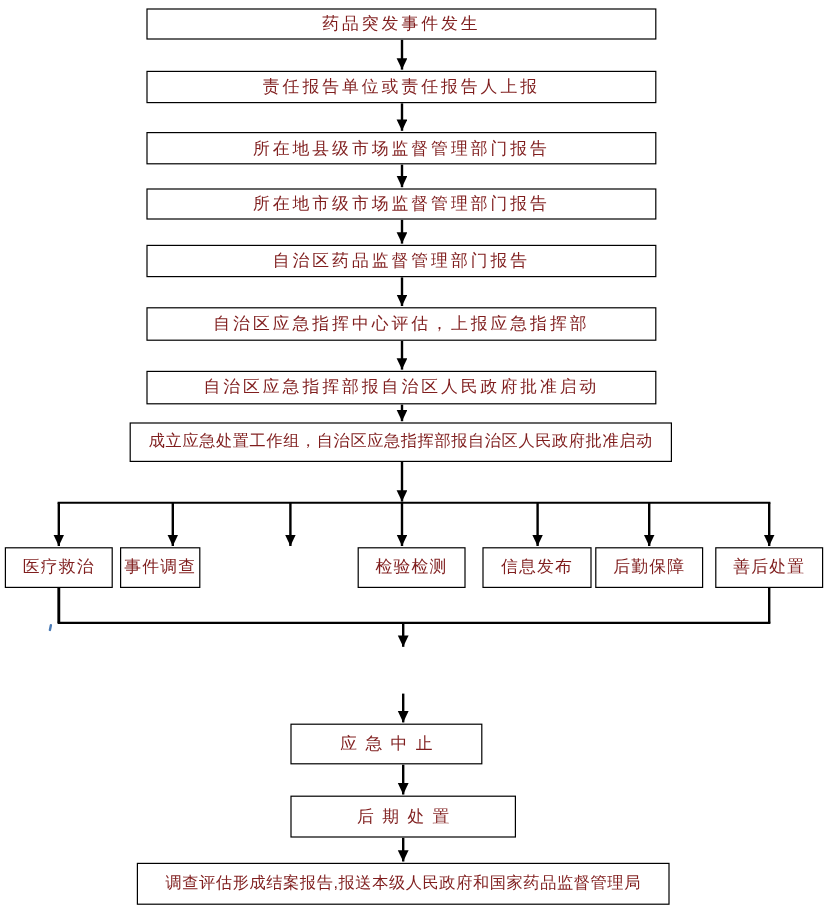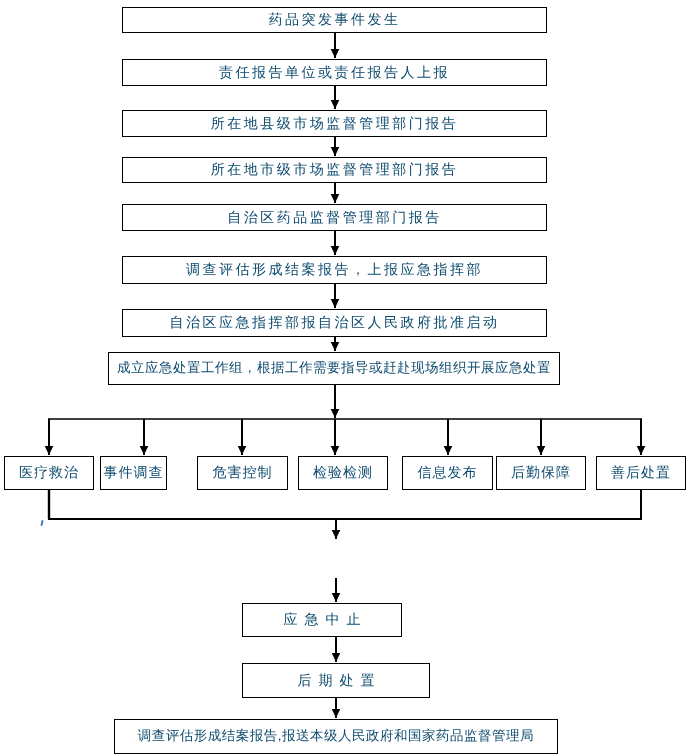--- a/index.html
+++ b/index.html
@@ -2,21 +2,21 @@
 <html><head>
 <meta charset="utf-8">
 <style>
   html, body { margin: 0; padding: 0; background: #ffffff; }
   .page {
     position: relative;
     width: 687px;
     height: 756px;
     background: #ffffff;
     font-family: "Liberation Sans", sans-serif;
-    color: #0c4a6e;
+    color: #7f1d1d;
     overflow: hidden;
   }
   .connectors {
     position: absolute;
     left: 0; top: 0;
     width: 687px; height: 756px;
   }
   .node {
     position: absolute;
     box-sizing: border-box;
@@ -94,37 +94,34 @@
   <div class="node chain" style="left:122px; top:110px; width:425px; height:27px;">
     <span>所在地县级市场监督管理部门报告</span>
   </div>
   <div class="node chain" style="left:122px; top:157px; width:425px; height:26px;">
     <span>所在地市级市场监督管理部门报告</span>
   </div>
   <div class="node chain" style="left:122px; top:204px; width:425px; height:27px;">
     <span>自治区药品监督管理部门报告</span>
   </div>
   <div class="node chain" style="left:122px; top:256px; width:425px; height:28px;">
-    <span>调查评估形成结案报告，上报应急指挥部</span>
+    <span>自治区应急指挥中心评估，上报应急指挥部</span>
   </div>
   <div class="node chain" style="left:122px; top:309px; width:425px; height:28px;">
     <span>自治区应急指挥部报自治区人民政府批准启动</span>
   </div>
   <div class="node wide" style="left:108px; top:352px; width:452px; height:33px;">
-    <span>成立应急处置工作组，根据工作需要指导或赶赴现场组织开展应急处置</span>
+    <span>成立应急处置工作组，自治区应急指挥部报自治区人民政府批准启动</span>
   </div>
 
   <div class="node task" style="left:4px;   top:456px; width:90px; height:34px;">
     <span>医疗救治</span>
   </div>
   <div class="node task" style="left:100px; top:456px; width:67px; height:34px;">
     <span>事件调查</span>
-  </div>
-  <div class="node task" style="left:197px; top:456px; width:91px; height:34px;">
-    <span>危害控制</span>
   </div>
   <div class="node task" style="left:298px; top:456px; width:90px; height:34px;">
     <span>检验检测</span>
   </div>
   <div class="node task" style="left:402px; top:456px; width:91px; height:34px;">
     <span>信息发布</span>
   </div>
   <div class="node task" style="left:496px; top:456px; width:90px; height:34px;justify-content:center;">
     <span>后勤保障</span>
   </div>

